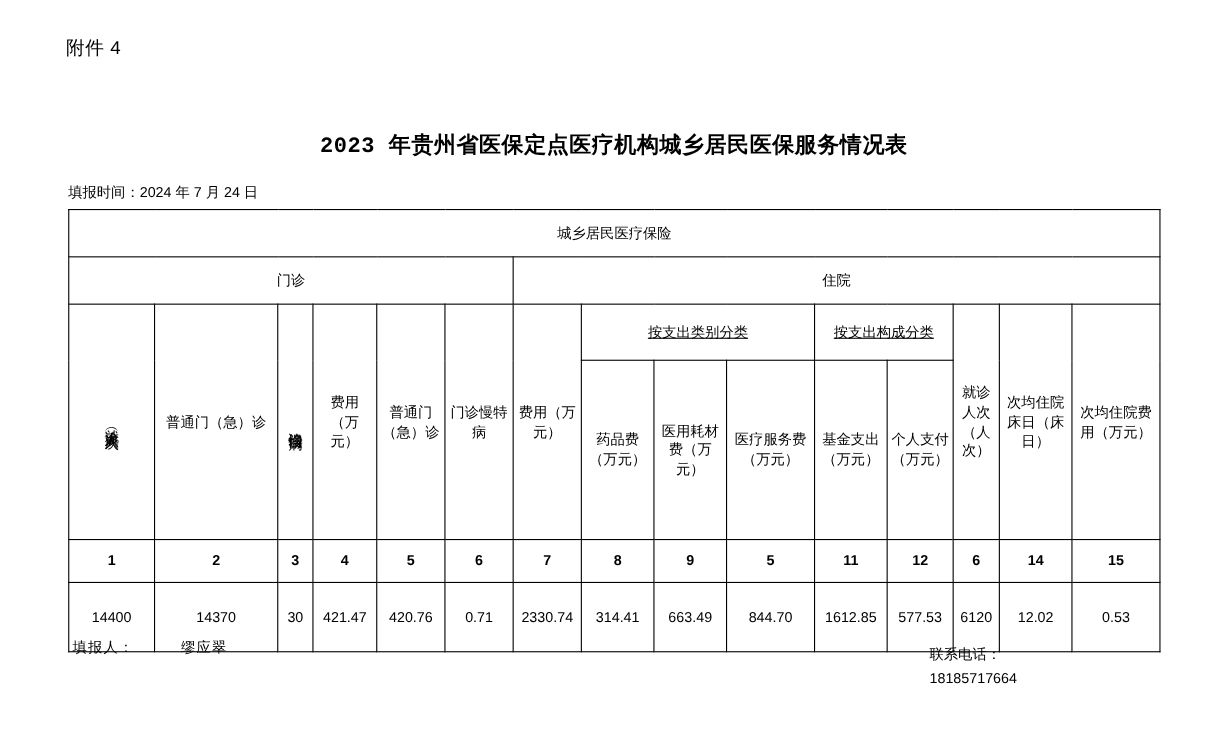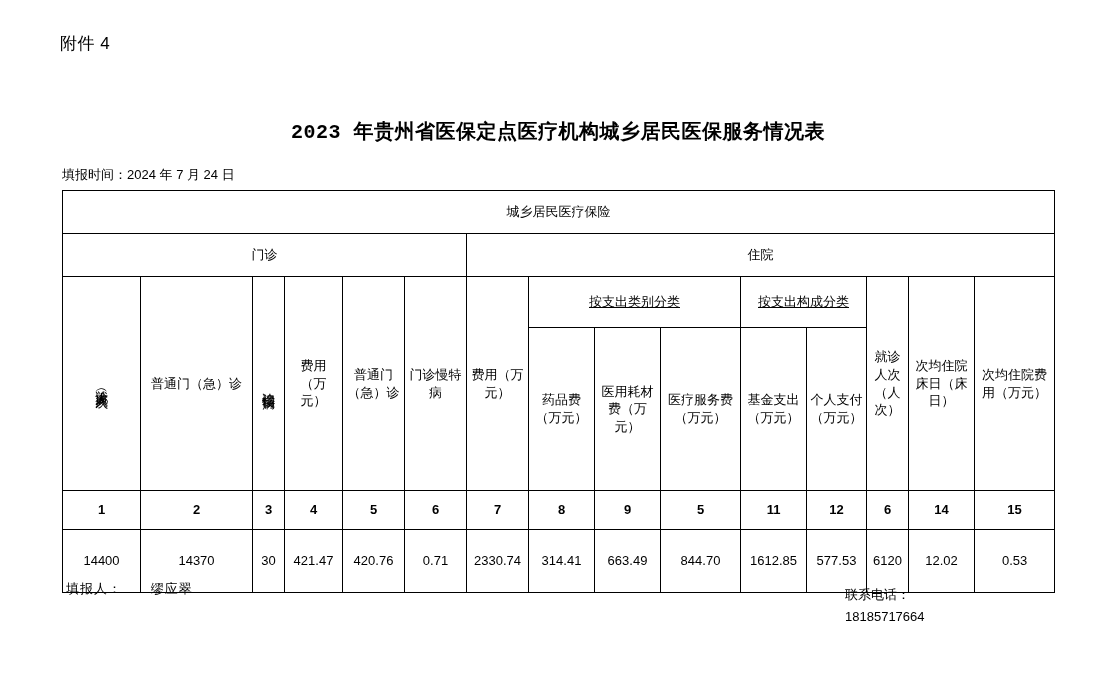--- a/index.html
+++ b/index.html
@@ -108,21 +108,21 @@
   }
   .footer-left {
     position: absolute;
     left: 66px;
     top: 580px;
     font-family: "Liberation Sans", sans-serif;
     font-size: 13px;
     letter-spacing: 1px;
   }
   .footer-left .name {
-    margin-left: 24px;
+    margin-left: 38px;
   }
   .footer-right {
     position: absolute;
     left: 845px;
     top: 584px;
     font-family: "Liberation Sans", sans-serif;
     font-size: 13px;
     line-height: 1.7;
   }
 </style>

